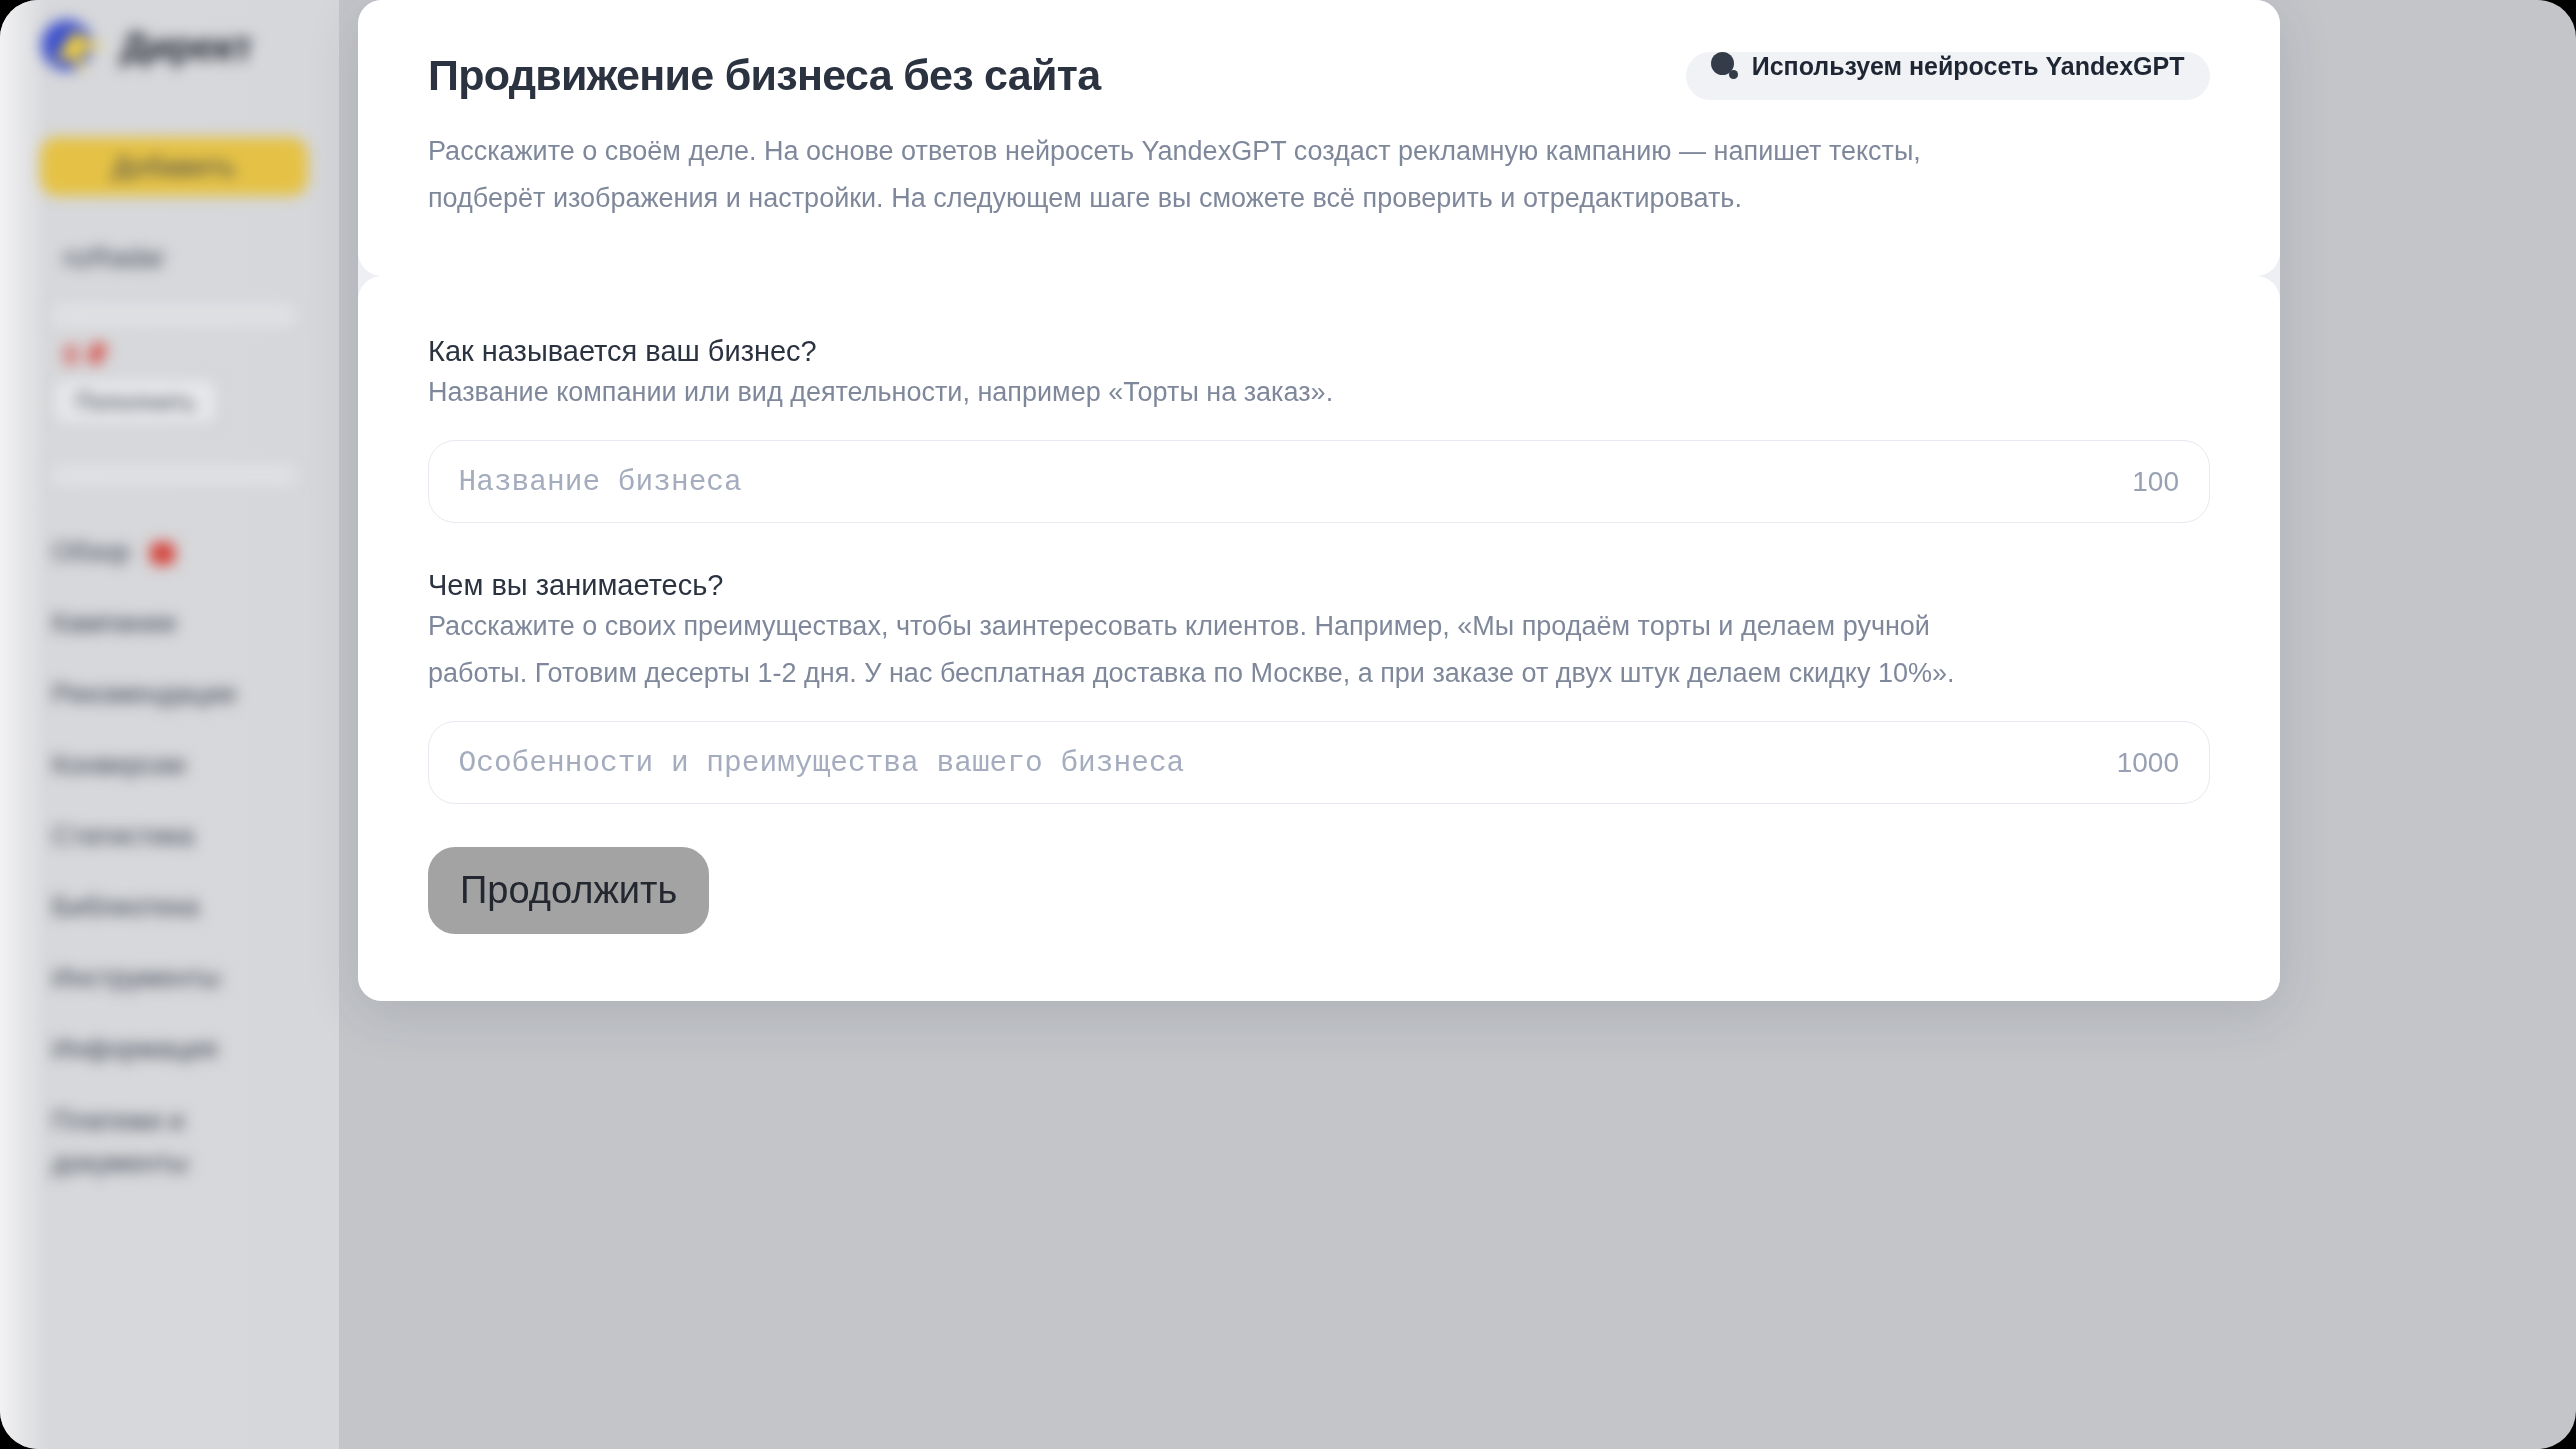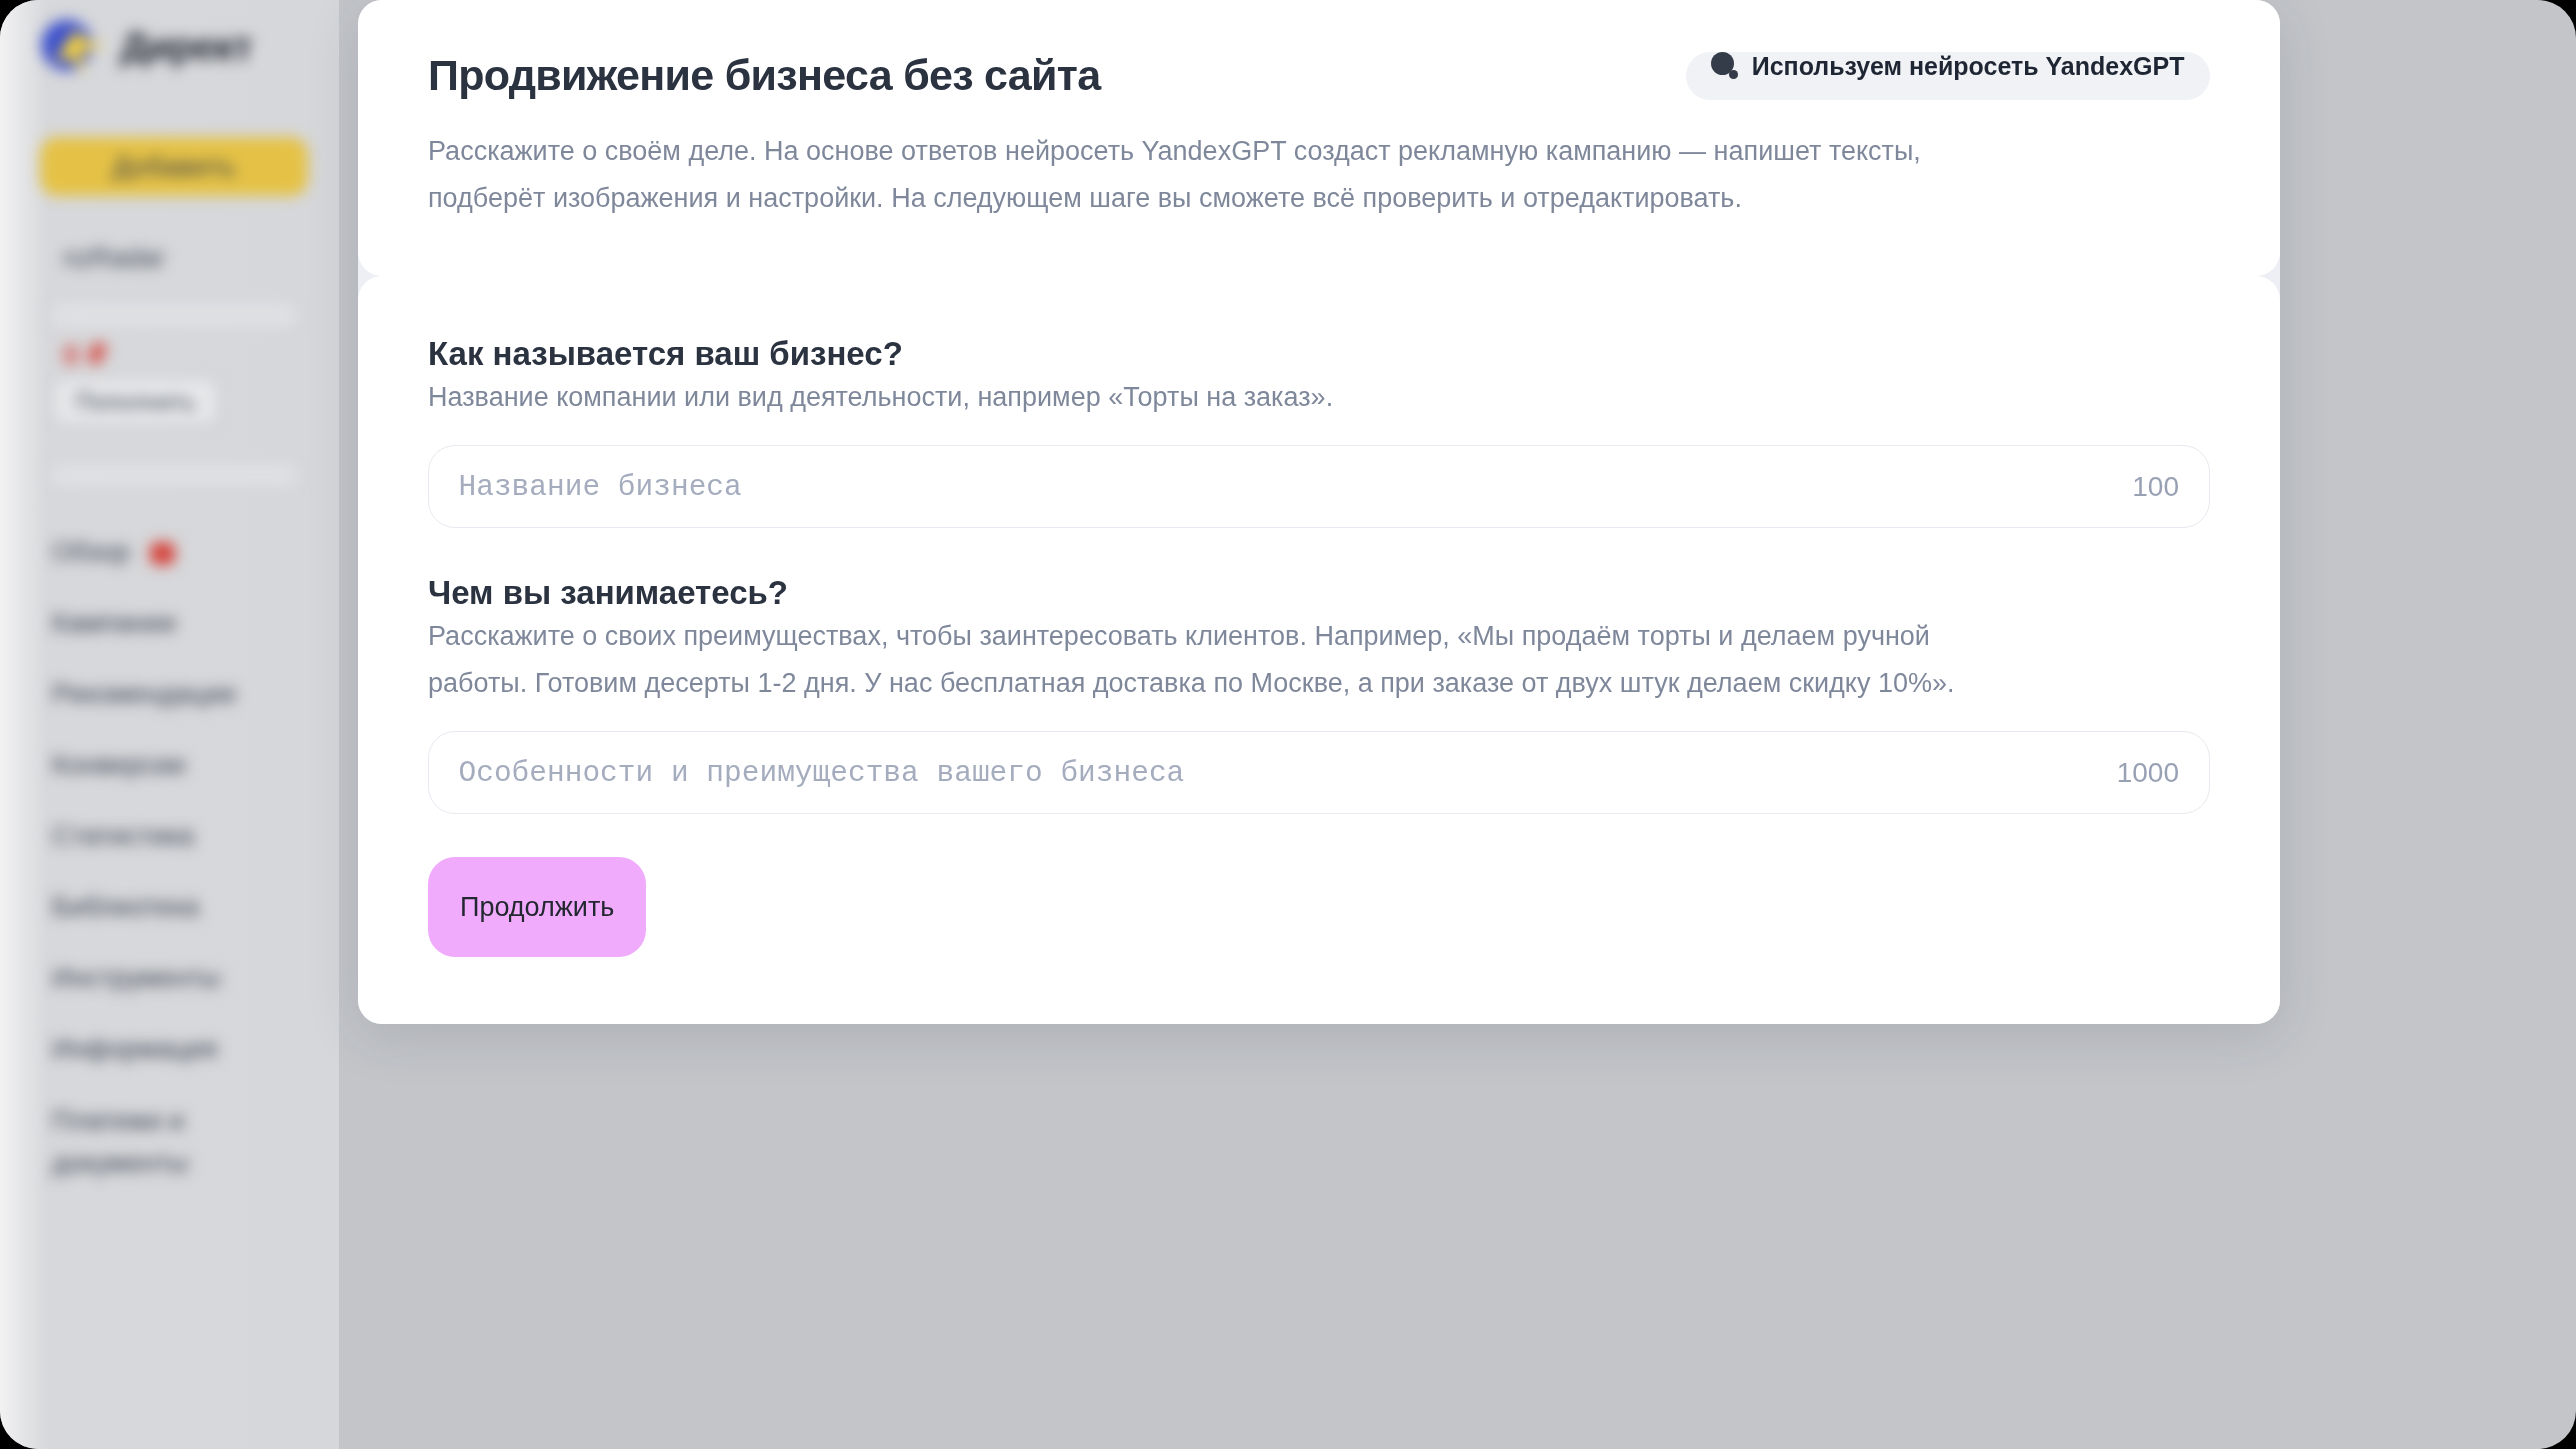--- a/index.html
+++ b/index.html
@@ -43,33 +43,33 @@
   .gpt-badge{height:48px;margin-top:1.3px;padding:0 25.5px;border-radius:24px;background:#f1f2f6;
              display:flex;align-items:flex-start;gap:14.8px;white-space:nowrap;}
   .gpt-badge-text{font-size:25px;font-weight:600;color:#1f2633;}
   .gpt-icon{position:relative;width:25.5px;height:25.5px;flex:0 0 auto;}
   .gpt-icon .big{position:absolute;left:0;top:0;width:23px;height:23px;border-radius:50%;background:#343b49;}
   .gpt-icon .dot{position:absolute;right:-1.3px;bottom:-1.3px;width:8.7px;height:8.7px;border-radius:50%;background:#343b49;}
   .intro{margin-top:28px;font-size:27px;line-height:47px;color:#7f889b;}
   .intro span{display:block;}
 
   .card-body{box-sizing:border-box;padding:59px 70px 67px 70px;}
-  .q-label{font-size:33px;font-weight:700;color:#2b3240;}
+  .q-label{font-size:29px;font-weight:400;color:#2b3240;}
   .q-hint{margin-top:1px;font-size:27px;line-height:47px;color:#7f889b;}
   .q-hint span{display:block;}
   .input-wrap{position:relative;margin-top:24px;height:83px;}
   .text-input{box-sizing:border-box;width:100%;height:100%;border:1.3px solid #e6e9ef;border-radius:27px;
               padding:0 114px 0 29.5px;font-size:29.5px;color:#2b3240;background:#fff;outline:none;
               font-family:Liberation Mono, monospace;}
   .text-input::placeholder{color:#a4acbe;opacity:1;}
   .counter{position:absolute;right:31px;top:50%;transform:translateY(-50%);
            font-size:28px;color:#98a1b3;}
   .q2{margin-top:46px;}
-  .continue-btn{margin-top:43px;height:100px;padding:0 32px;border:none;border-radius:27px;
-                background:#f0abfc;font-size:27px;font-weight:500;color:#23272f;cursor:pointer;
+  .continue-btn{margin-top:43px;height:87px;padding:0 32px;border:none;border-radius:27px;
+                background:#a3a3a3;font-size:38px;font-weight:500;color:#23272f;cursor:pointer;
                 font-family:inherit;display:inline-flex;align-items:center;justify-content:center;}
 </style>
 </head>
 <body>
 
 <div class="screen">
 
   <nav class="sidebar">
     <div class="sb-blur">
       <div class="logo-row">

